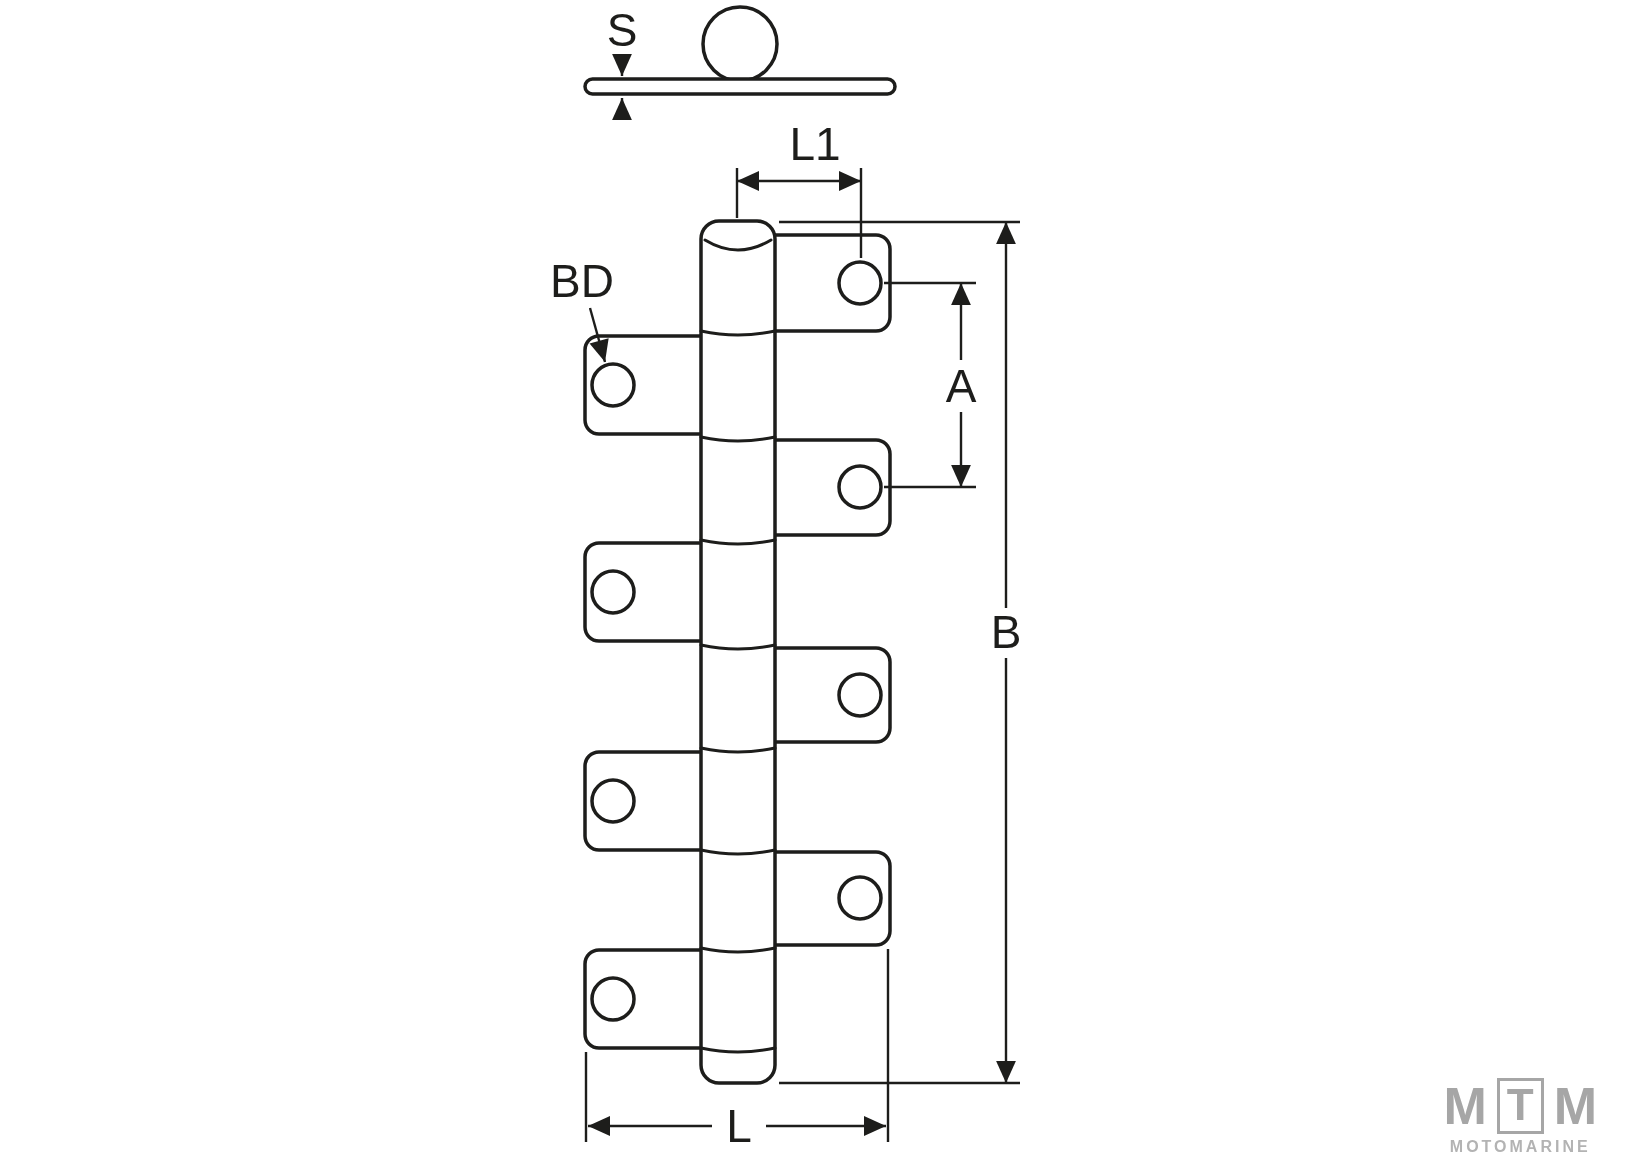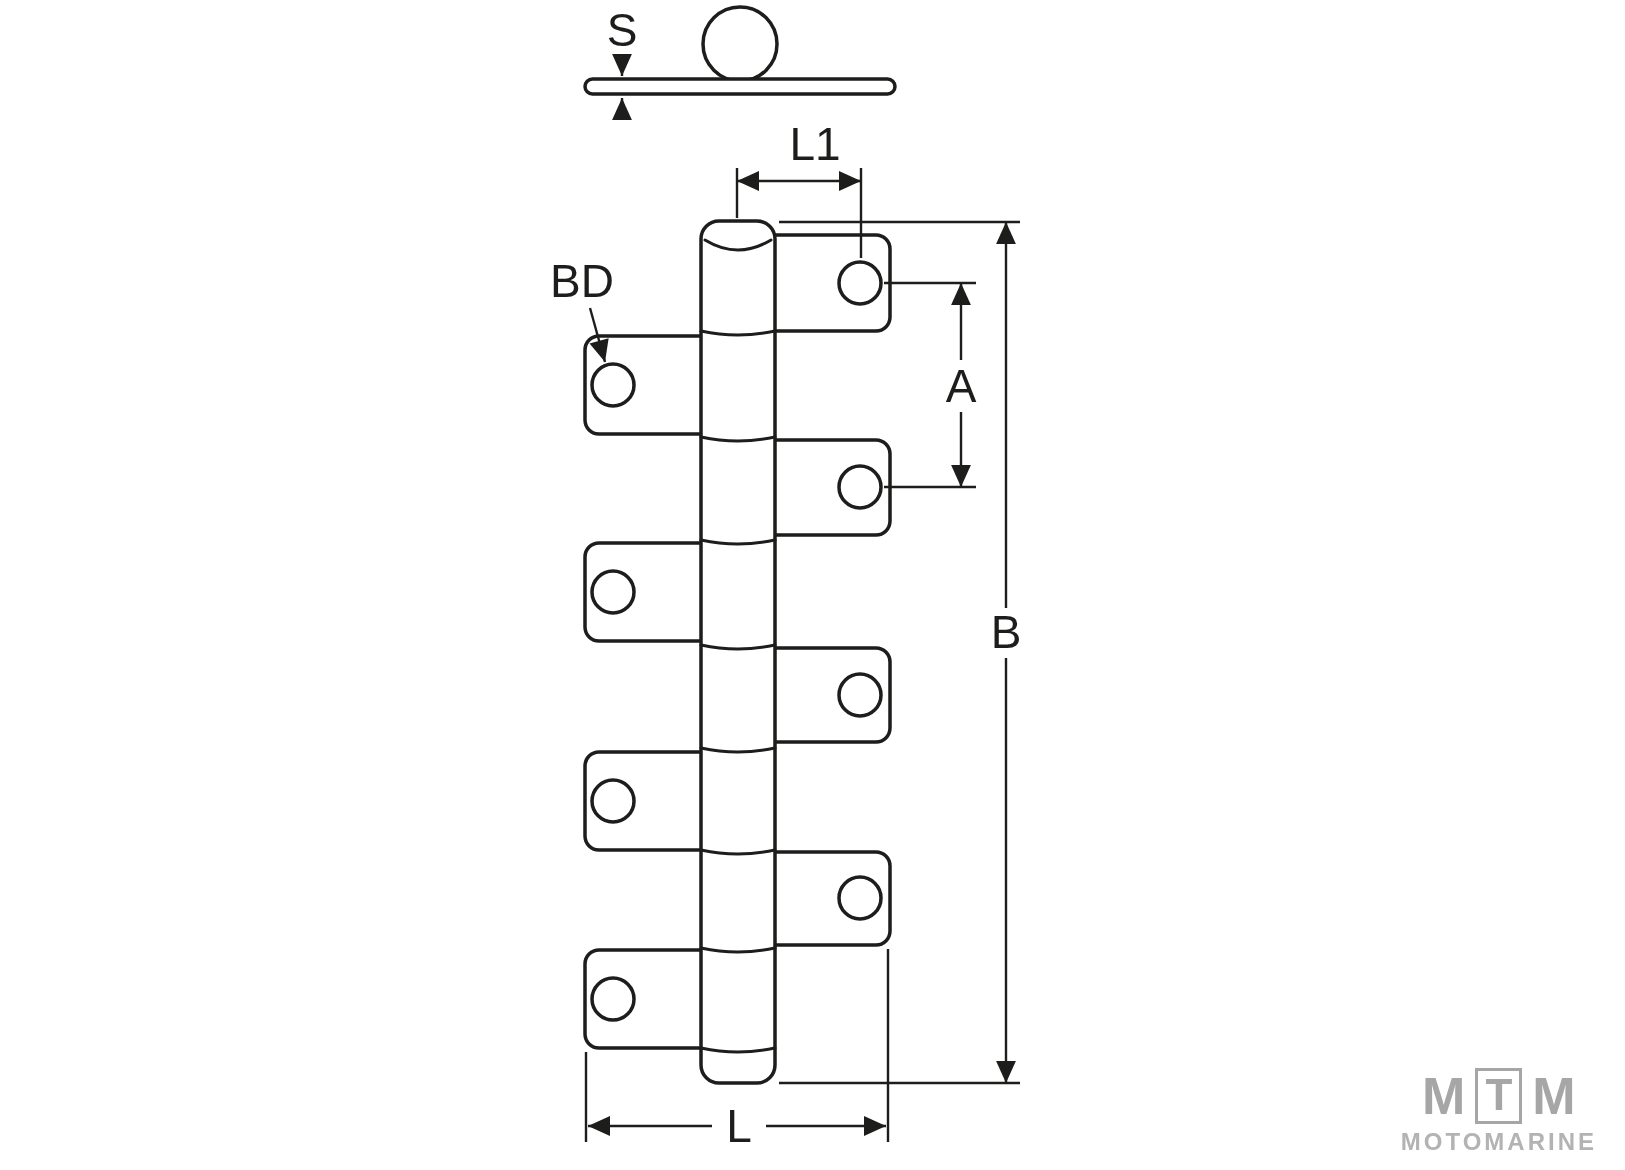--- a/index.html
+++ b/index.html
@@ -70,21 +70,21 @@
   }
   .logo-letters .boxed {
     border: 3px solid #a6a6a6;
     padding: 0 7px 2px 7px;
     font-size: 44px;
     line-height: 1.1;
   }
   .logo-subtitle {
     margin-top: 4px;
     color: #b3b3b3;
-    font-size: 24px;
+    font-size: 16px;
     font-weight: bold;
     letter-spacing: 3px;
   }
 </style>
 </head>
 <body>
 
 <div class="canvas">
 
   <svg class="drawing" width="1625" height="1170" viewBox="0 0 1625 1170">

